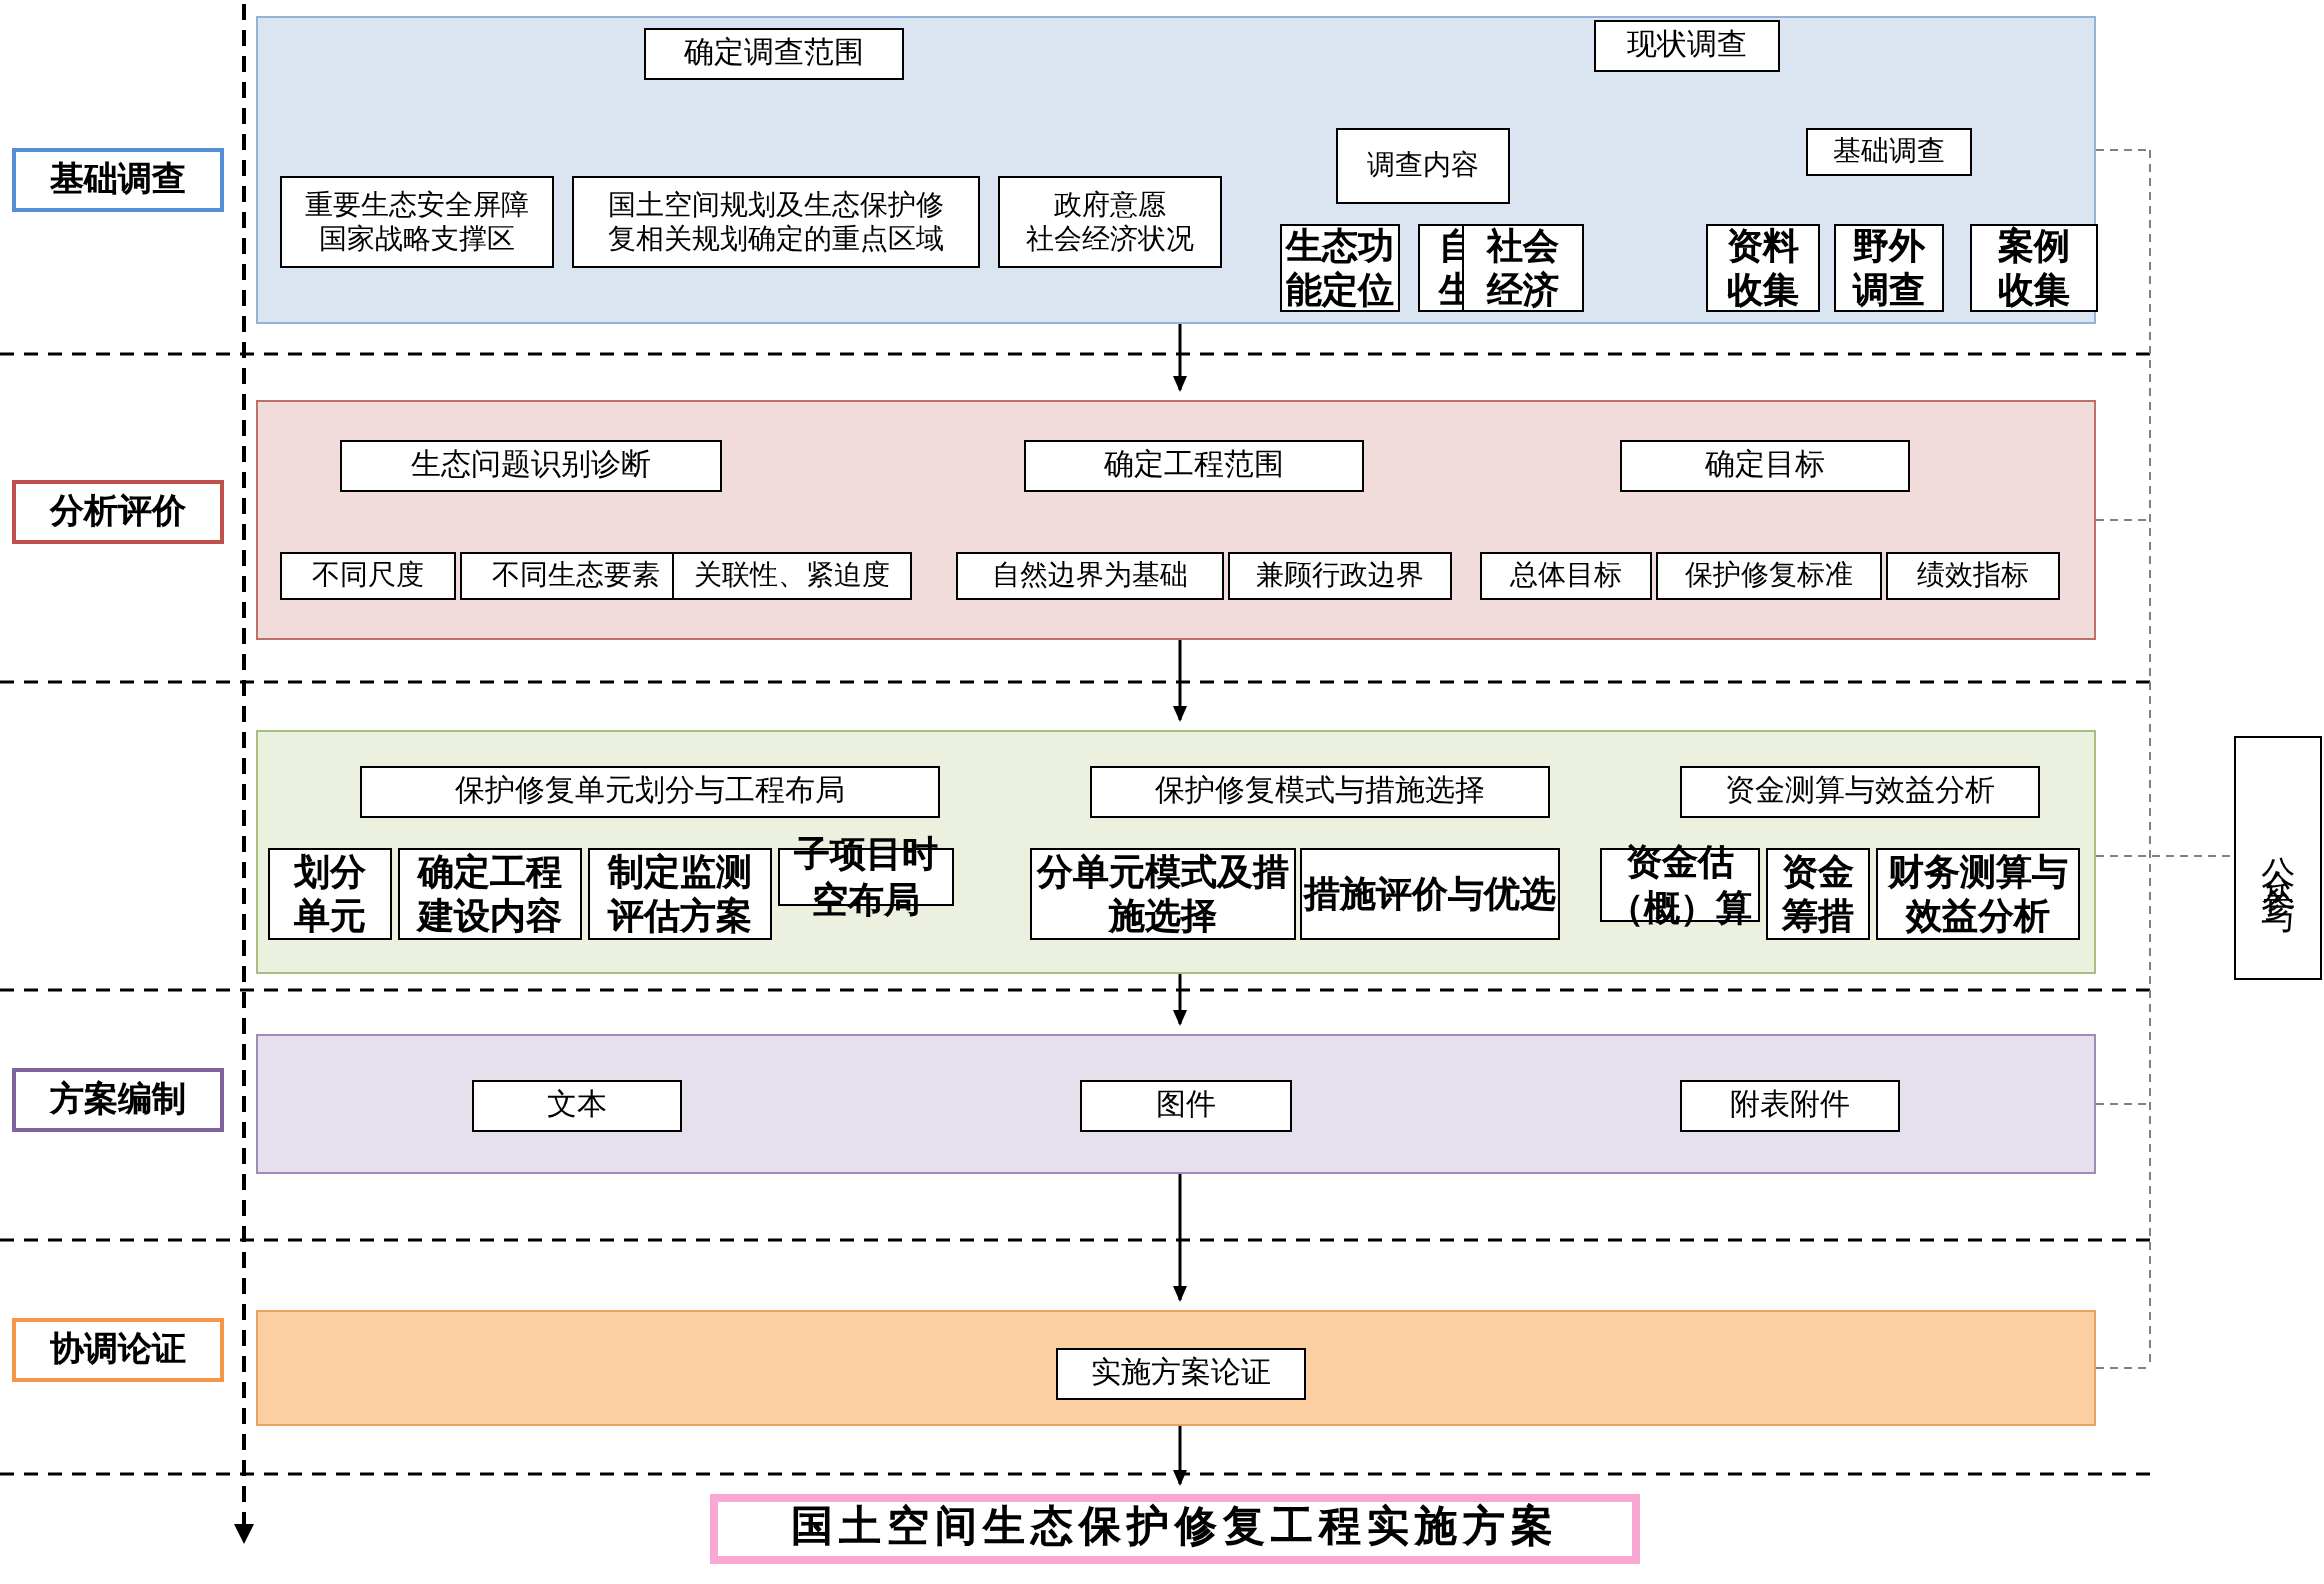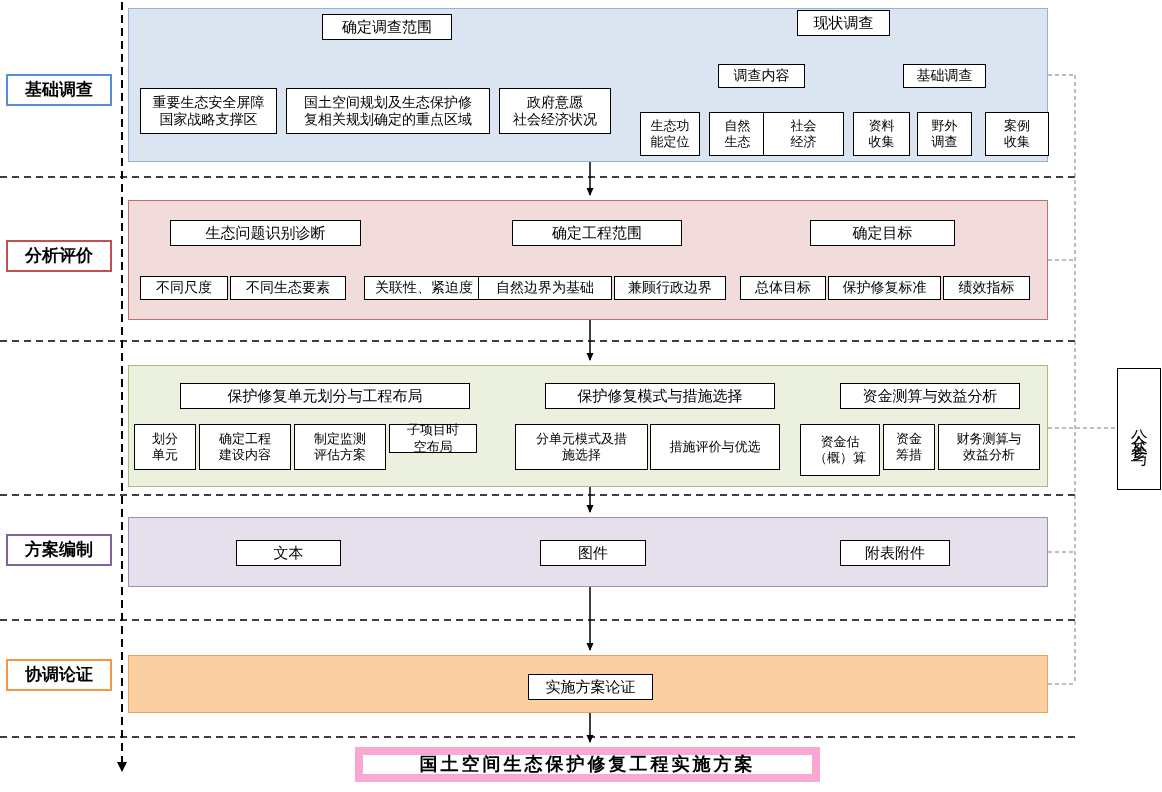--- a/index.html
+++ b/index.html
@@ -8,30 +8,30 @@
   .connectors { position:absolute; left:0; top:0; width:1162px; height:792px; }
   .band { position:absolute; border:1px solid; }
   .band-survey { background:#dbe5f1; border-color:#95b3d7; }
   .band-analysis { background:#f2dcdb; border-color:#c0706c; }
   .band-planning { background:#ebf1de; border-color:#a8bf7e; }
   .band-compilation { background:#e6e0ec; border-color:#a08cba; }
   .band-coordination { background:#fbcfa2; border-color:#e9a35e; }
   .node { position:absolute; background:#fff; border:1px solid #000; display:flex; align-items:center;
           justify-content:center; text-align:center; white-space:pre-line; font-size:15px; line-height:1.25; color:#000; }
   .f14 { font-size:14px; }
-  .small { font-size:13px; }
+  .small { font-size:18px;font-weight:bold; }
   .stage { position:absolute; left:6px; width:106px; background:#fff; border:2px solid; display:flex;
            align-items:center; justify-content:center; text-align:center; font-size:17px; font-weight:bold;
            white-space:pre-line; line-height:1.3; color:#000; }
   .stage-1 { border-color:#558ed5; }
   .stage-2 { border-color:#c0504d; }
   .stage-3 { border-color:#94b64e; }
   .stage-4 { border-color:#7f63a1; }
   .stage-5 { border-color:#f79646; }
-  .final-box { border:8px solid #f9a8d4; font-size:18px; font-weight:600; letter-spacing:3px; }
+  .final-box { border:4px solid #f9a8d4; font-size:21px; font-weight:600; letter-spacing:3px; }
   .vertical-box { writing-mode:vertical-rl; text-orientation:upright; letter-spacing:7px; font-size:17px; }
 </style>
 </head>
 <body>
 
 <div class="canvas">
 
   <svg class="connectors" width="1162" height="792" viewBox="0 0 1162 792">
     <defs>
       <marker id="arr" markerUnits="userSpaceOnUse" markerWidth="10" markerHeight="10" refX="7" refY="3.5" orient="auto">
@@ -132,62 +132,62 @@
   <div class="stage stage-5" style="top:659px;height:32px">协调论证</div>
 
   <div class="node" style="left:322px;top:14px;width:130px;height:26px">确定调查范围</div>
   <div class="node f14" style="left:140px;top:88px;width:137px;height:46px">重要生态安全屏障
 国家战略支撑区</div>
   <div class="node f14" style="left:286px;top:88px;width:204px;height:46px">国土空间规划及生态保护修
 复相关规划确定的重点区域</div>
   <div class="node f14" style="left:499px;top:88px;width:112px;height:46px">政府意愿
 社会经济状况</div>
   <div class="node" style="left:797px;top:10px;width:93px;height:26px">现状调查</div>
-  <div class="node f14" style="left:718px;top:64px;width:87px;height:24px">调查内容</div>
+  <div class="node f14" style="left:668px;top:64px;width:87px;height:38px">调查内容</div>
   <div class="node f14" style="left:903px;top:64px;width:83px;height:24px">基础调查</div>
   <div class="node small" style="left:640px;top:112px;width:60px;height:44px">生态功
 能定位</div>
   <div class="node small" style="left:709px;top:112px;width:57px;height:44px">自然
 生态</div>
-  <div class="node small" style="left:763px;top:112px;width:81px;height:44px">社会
+  <div class="node small" style="left:731px;top:112px;width:61px;height:44px">社会
 经济</div>
   <div class="node small" style="left:853px;top:112px;width:57px;height:44px">资料
 收集</div>
   <div class="node small" style="left:917px;top:112px;width:55px;height:44px">野外
 调查</div>
   <div class="node small" style="left:985px;top:112px;width:64px;height:44px">案例
 收集</div>
 
   <div class="node" style="left:170px;top:220px;width:191px;height:26px">生态问题识别诊断</div>
   <div class="node" style="left:512px;top:220px;width:170px;height:26px">确定工程范围</div>
   <div class="node" style="left:810px;top:220px;width:145px;height:26px">确定目标</div>
   <div class="node f14" style="left:140px;top:276px;width:88px;height:24px">不同尺度</div>
   <div class="node f14" style="left:230px;top:276px;width:116px;height:24px">不同生态要素</div>
-  <div class="node f14" style="left:364px;top:276px;width:120px;height:24px">关联性、紧迫度</div>
+  <div class="node f14" style="left:336px;top:276px;width:120px;height:24px">关联性、紧迫度</div>
   <div class="node f14" style="left:478px;top:276px;width:134px;height:24px">自然边界为基础</div>
   <div class="node f14" style="left:614px;top:276px;width:112px;height:24px">兼顾行政边界</div>
   <div class="node f14" style="left:740px;top:276px;width:86px;height:24px">总体目标</div>
   <div class="node f14" style="left:828px;top:276px;width:113px;height:24px">保护修复标准</div>
   <div class="node f14" style="left:943px;top:276px;width:87px;height:24px">绩效指标</div>
 
   <div class="node" style="left:180px;top:383px;width:290px;height:26px">保护修复单元划分与工程布局</div>
   <div class="node" style="left:545px;top:383px;width:230px;height:26px">保护修复模式与措施选择</div>
   <div class="node" style="left:840px;top:383px;width:180px;height:26px">资金测算与效益分析</div>
   <div class="node small" style="left:134px;top:424px;width:62px;height:46px">划分
 单元</div>
   <div class="node small" style="left:199px;top:424px;width:92px;height:46px">确定工程
 建设内容</div>
   <div class="node small" style="left:294px;top:424px;width:92px;height:46px">制定监测
 评估方案</div>
   <div class="node small" style="left:389px;top:424px;width:88px;height:29px">子项目时
 空布局</div>
   <div class="node small" style="left:515px;top:424px;width:133px;height:46px">分单元模式及措
 施选择</div>
   <div class="node small" style="left:650px;top:424px;width:130px;height:46px">措施评价与优选</div>
-  <div class="node small" style="left:800px;top:424px;width:80px;height:52px">资金估
+  <div class="node small" style="left:800px;top:424px;width:80px;height:37px">资金估
 （概）算</div>
   <div class="node small" style="left:883px;top:424px;width:52px;height:46px">资金
 筹措</div>
   <div class="node small" style="left:938px;top:424px;width:102px;height:46px">财务测算与
 效益分析</div>
 
   <div class="node" style="left:236px;top:540px;width:105px;height:26px">文本</div>
   <div class="node" style="left:540px;top:540px;width:106px;height:26px">图件</div>
   <div class="node" style="left:840px;top:540px;width:110px;height:26px">附表附件</div>
 

